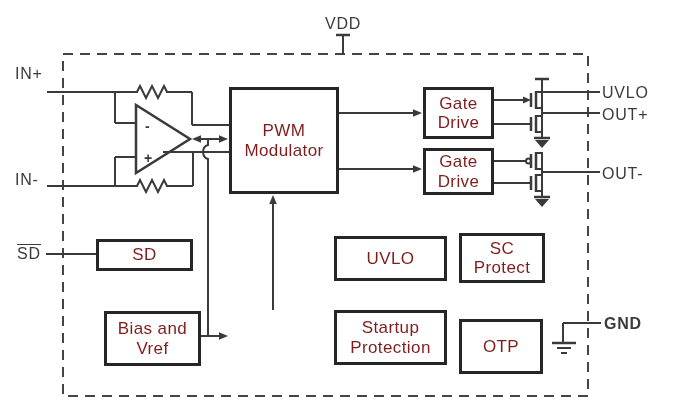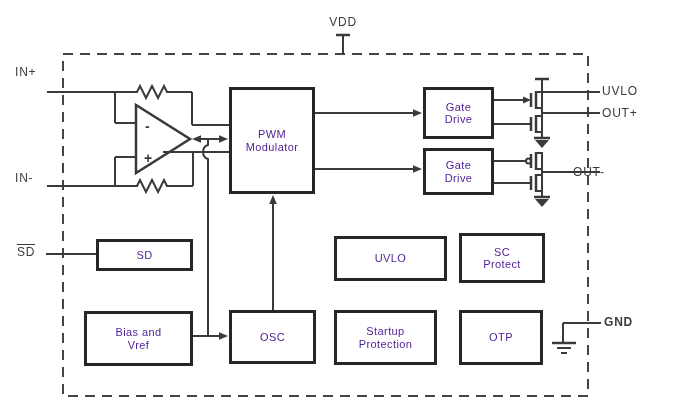--- a/index.html
+++ b/index.html
@@ -1,22 +1,22 @@
 <!DOCTYPE html>
 <html><head>
 <meta charset="utf-8">
 <style>
   html,body{margin:0;padding:0;background:#ffffff;}
   .stage{position:relative;width:685px;height:417px;background:#ffffff;
          font-family:"Liberation Sans", sans-serif;overflow:hidden;}
   svg.wires{position:absolute;left:0;top:0;}
   .block{position:absolute;box-sizing:border-box;border:3px solid #262626;background:#ffffff;
          display:flex;align-items:center;justify-content:center;text-align:center;}
-  .block-label{white-space:pre-line;color:#4c1d95;font-size:11px;line-height:1.12;letter-spacing:0.4px;}
-  .pin-label{position:absolute;color:#3b3b3b;font-size:12px;letter-spacing:0.8px;white-space:nowrap;}
+  .block-label{white-space:pre-line;color:#7f1d1d;font-size:17px;line-height:1.12;letter-spacing:0.4px;}
+  .pin-label{position:absolute;color:#3b3b3b;font-size:16px;letter-spacing:0.8px;white-space:nowrap;}
   .overline{border-top:1.6px solid #3b3b3b;padding-top:0px;}
   .op-sign{position:absolute;color:#3b3b3b;font-size:14px;font-weight:bold;}
 </style>
 </head>
 <body>
 
 <div class="stage">
 
   <svg class="wires" width="685" height="417" viewBox="0 0 685 417" fill="none" stroke="#3a3a3a" stroke-width="2">
 
@@ -116,21 +116,21 @@
     <g>
       <path d="M563 323 H601 M563 323 V343"></path>
       <g>
         <path d="M552 343 H576" stroke-width="2.5"></path>
         <path d="M557 348 H571"></path>
         <path d="M561 353 H567"></path>
       </g>
     </g>
   </svg>
 
-  <div class="block" style="left:229px;top:87px;width:86px;height:107px;">
+  <div class="block" style="left:229px;top:87px;width:110px;height:107px;">
     <span class="block-label">PWM
 Modulator</span>
   </div>
   <div class="block" style="left:423px;top:87px;width:71px;height:52px;">
     <span class="block-label">Gate
 Drive</span>
   </div>
   <div class="block" style="left:423px;top:148px;width:71px;height:47px;">
     <span class="block-label">Gate
 Drive</span>
@@ -138,40 +138,37 @@
   <div class="block" style="left:96px;top:239px;width:97px;height:32px;">
     <span class="block-label">SD</span>
   </div>
   <div class="block" style="left:334px;top:236px;width:113px;height:45px;">
     <span class="block-label">UVLO</span>
   </div>
   <div class="block" style="left:459px;top:233px;width:86px;height:50px;">
     <span class="block-label">SC
 Protect</span>
   </div>
-  <div class="block" style="left:84px;top:311px;width:109px;height:55px;">
+  <div class="block" style="left:104px;top:311px;width:97px;height:55px;">
     <span class="block-label">Bias and
 Vref</span>
   </div>
-  <div class="block" style="left:229px;top:310px;width:87px;height:54px;">
-    <span class="block-label">OSC</span>
-  </div>
-  <div class="block" style="left:334px;top:310px;width:103px;height:55px;">
+  <div class="block" style="left:334px;top:310px;width:113px;height:55px;">
     <span class="block-label">Startup
 Protection</span>
   </div>
-  <div class="block" style="left:459px;top:310px;width:84px;height:55px;">
+  <div class="block" style="left:459px;top:319px;width:84px;height:55px;">
     <span class="block-label">OTP</span>
   </div>
 
   <div class="op-sign" style="left:145px;top:118px;">-</div>
   <div class="op-sign" style="left:144px;top:150px;">+</div>
 
   <div class="pin-label" style="left:320px;top:15px;width:46px;text-align:center;">VDD</div>
   <div class="pin-label" style="left:15px;top:65px;">IN+</div>
   <div class="pin-label" style="left:15px;top:171px;">IN-</div>
   <div class="pin-label" style="left:17px;top:245px;"><span class="overline">SD</span></div>
   <div class="pin-label" style="left:602px;top:84px;">UVLO</div>
   <div class="pin-label" style="left:602px;top:106px;">OUT+</div>
-  <div class="pin-label" style="left:573px;top:165px;">OUT-</div>
+  <div class="pin-label" style="left:602px;top:165px;">OUT-</div>
   <div class="pin-label" style="left:604px;top:315px;font-weight:bold;">GND</div>
 
 </div>
 
 </body></html>

